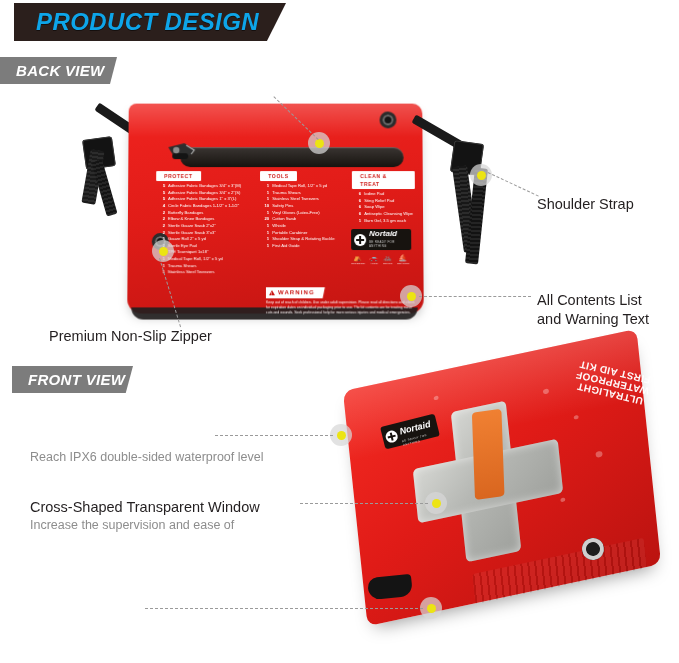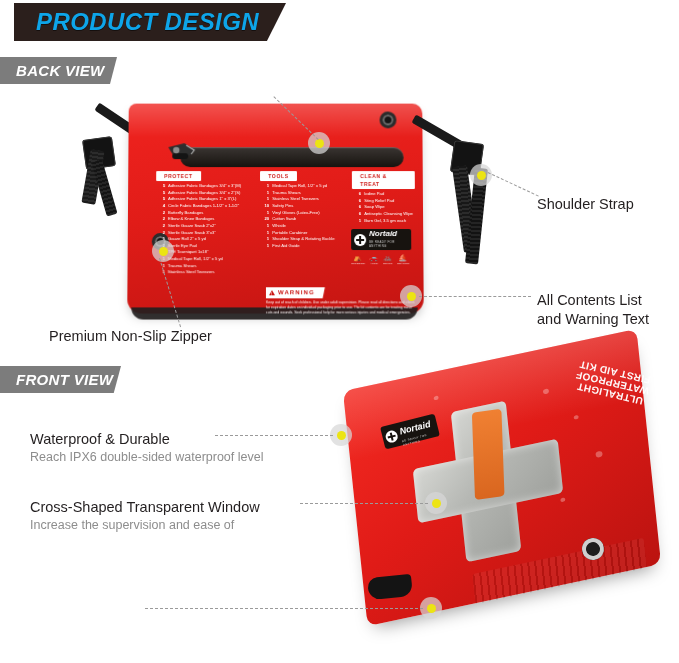--- a/index.html
+++ b/index.html
@@ -30,21 +30,21 @@
     position:absolute; height:27px; background:#7c7c7c;
     display:flex; align-items:center;
     -webkit-clip-path: polygon(0 0, 100% 0, 94% 100%, 0 100%);
     clip-path: polygon(0 0, 100% 0, 94% 100%, 0 100%);
   }
   .view-tag span{
     color:#fff; font-style:italic; font-weight:bold; font-size:15px;
     padding-left:16px; letter-spacing:.3px;
   }
   #tag-back { left:0px; top:57px; width:117px; }
-  #tag-front{ left:0px; top:366px; width:121px; }
+  #tag-front{ left:12px; top:366px; width:121px; }
 
   
   .callout{ position:absolute; color:#231f20; font-size:14.5px; line-height:1.28; white-space:nowrap; }
   .callout .sub{ display:block; color:#8d8d8d; font-size:12.5px; line-height:1.3; }
 
   #cl-zipopen   { left:281px; top:52px; }
   #cl-shoulder  { left:537px; top:195px; line-height:1.34; white-space:normal; width:140px;}
   #cl-contents  { left:537px; top:291px; line-height:1.34; white-space:normal; width:140px;}
   #cl-zipper    { left:28px;  top:327px;margin-left:21px; }
   #cl-wp        { left:30px;  top:430px; white-space:normal; width:290px; line-height:1.3;}
@@ -515,21 +515,21 @@
     </div>
   <div class="dot" style="left:420px; top:597px;">
       <i></i>
     </div>
 
   <div class="leader" style="left:215px; top:435px; width:118px;"></div>
   <div class="leader" style="left:300px; top:503px; width:128px;"></div>
   <div class="leader" style="left:145px; top:608px; width:278px;"></div>
 
   <div class="callout" id="cl-wp">
-    <span>Waterproof &amp; Durable</span><br>
+    <br>
     <span class="sub">Reach IPX6 double-sided waterproof level</span>
   </div>
   <div class="callout" id="cl-window">
     <span>Cross-Shaped Transparent Window</span>
     <span class="sub">Increase the supervision and ease of</span>
   </div>
 
 </div>
 
 </body></html>

